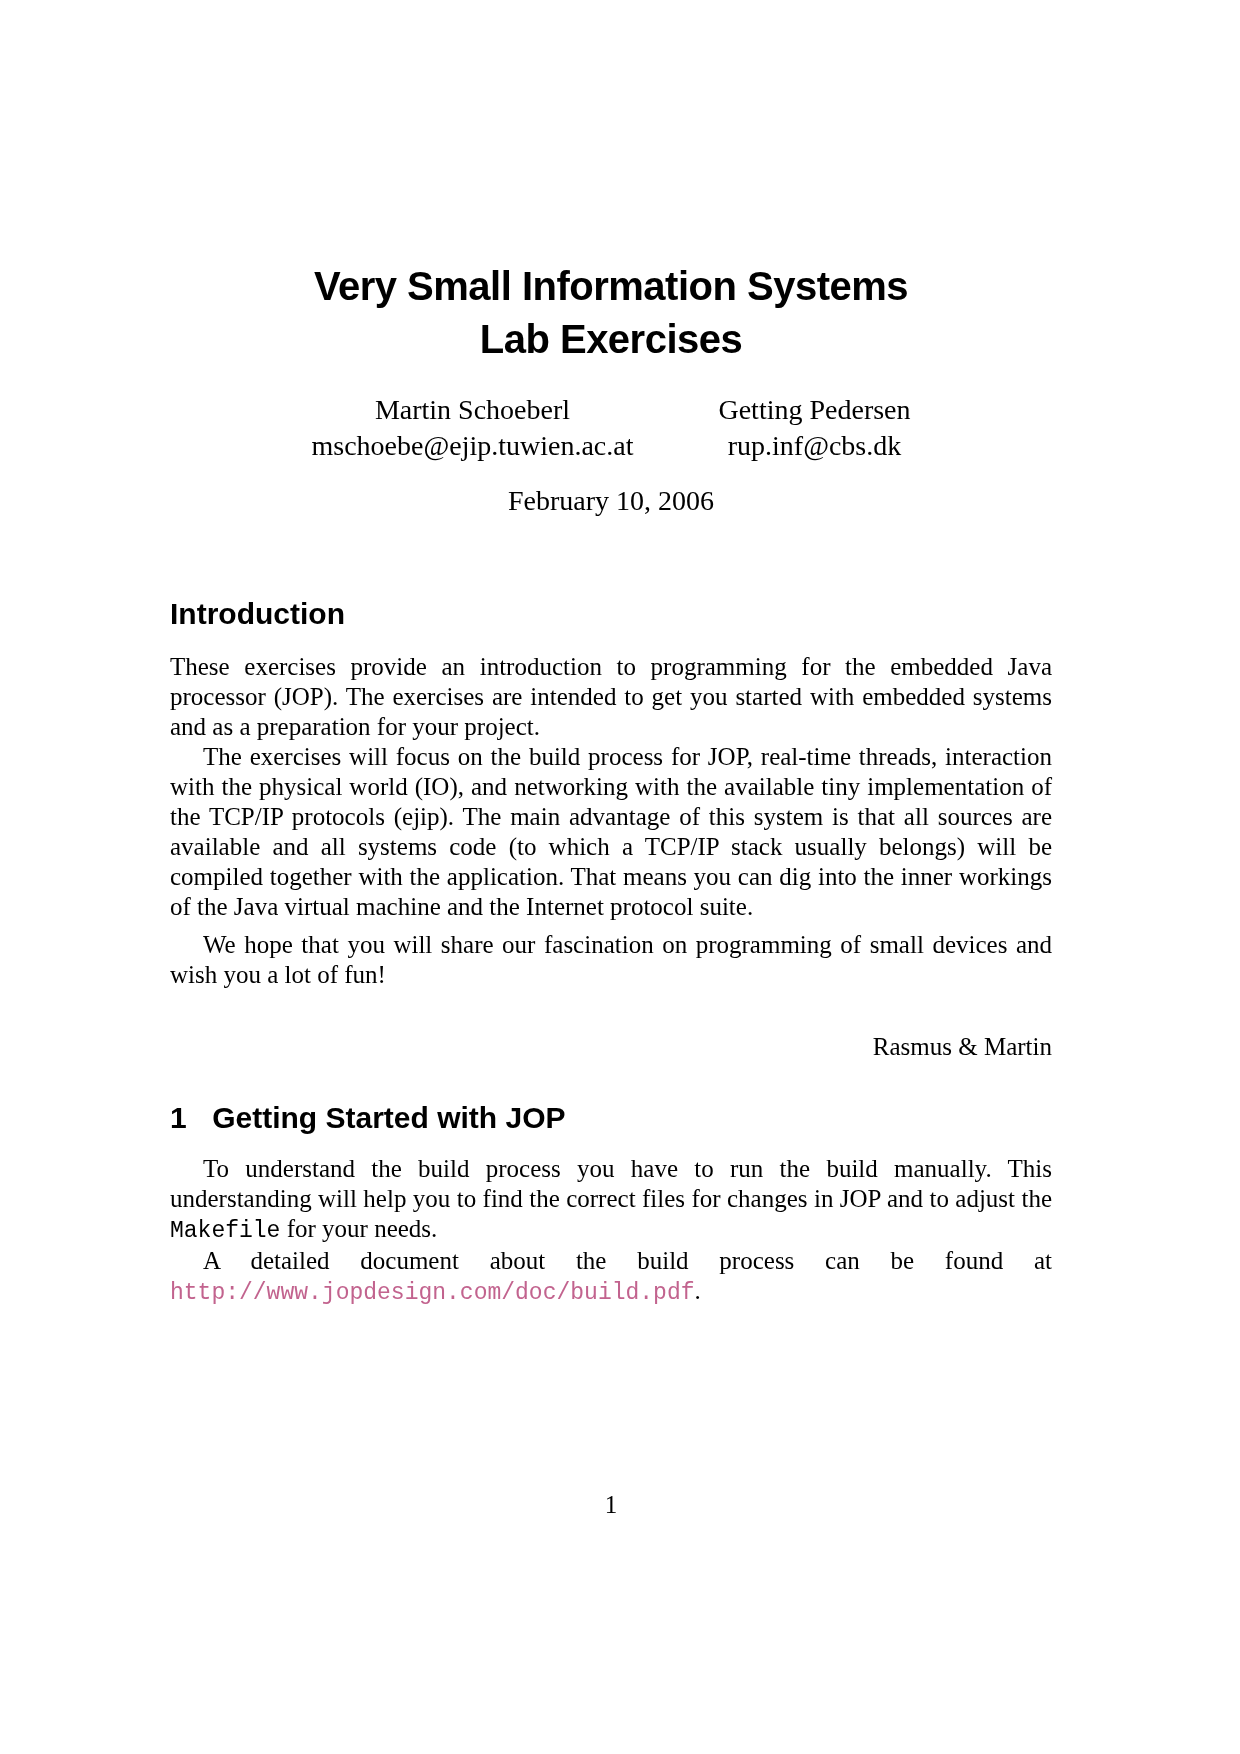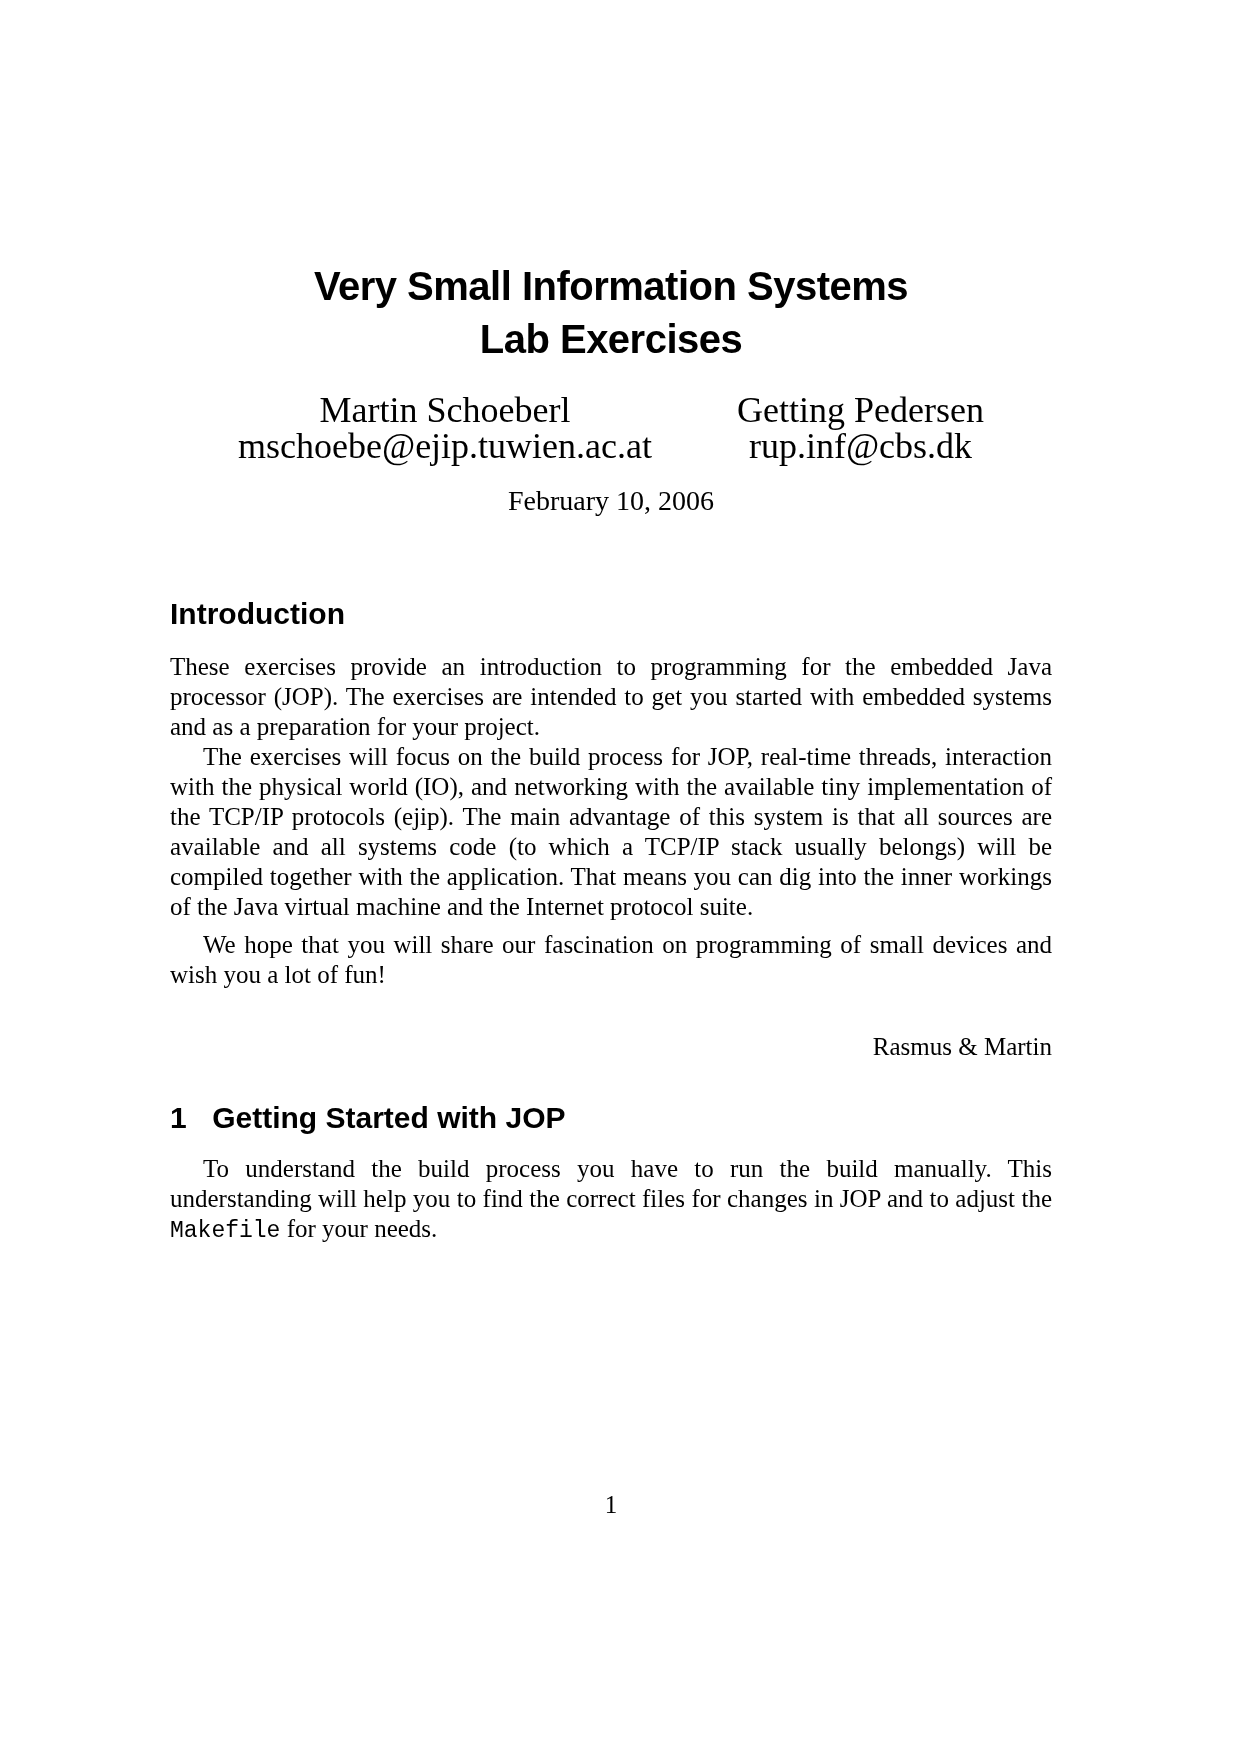--- a/index.html
+++ b/index.html
@@ -29,21 +29,21 @@
     line-height: 53px;
     letter-spacing: -0.5px;
   }
   h1.doc-title .tline { display: block; }
   .authors {
     margin-top: 26px;
     display: flex;
     justify-content: center;
     gap: 85px;
     text-align: center;
-    font-size: 36px;
+    font-size: 28px;
     align-items: center;
   }
   .author-name  { line-height: 36px; }
   .author-email { line-height: 36px; }
   .date {
     margin-top: 20px;
     text-align: center;
     font-size: 28px;
     line-height: 34px;
   }
@@ -121,17 +121,18 @@
     <p class="body-par indent"><span class="seg">The exercises will focus on the build process for JOP, real-time threads, interaction with the physical world (IO), and networking with the available tiny implementation of the TCP/IP protocols (ejip). The main advantage of this system is that all sources are available and all systems code (to which a TCP/IP stack usually belongs) will be compiled together with the application. That means you can dig into the inner workings of the Java virtual machine and the Internet protocol suite.</span></p>
     <p class="body-par indent vskip"><span class="seg">We hope that you will share our fascination on programming of small devices and wish you a lot of fun!</span></p>
 
     <div class="signature">Rasmus &amp; Martin</div>
 
     <h2 class="sec numbered">
       <span class="secnum">1</span><span>Getting Started with JOP</span>
     </h2>
 
     <p class="body-par indent"><span class="seg">To understand the build process you have to run the build manually. This understanding will help you to find the correct files for changes in JOP and to adjust the </span><span class="seg seg-mono">Makefile</span><span class="seg"> for your needs.</span></p>
+    <p class="body-par indent"><span class="seg">A detailed document about the build process can be found at </span><span class="seg seg-link">http://www.jopdesign.com/</span><wbr><span class="seg seg-link">doc/build.pdf</span><span class="seg">.</span></p>
 
   </div>
 
   <div class="pagenum">1</div>
 </div>
 
 </body></html>

